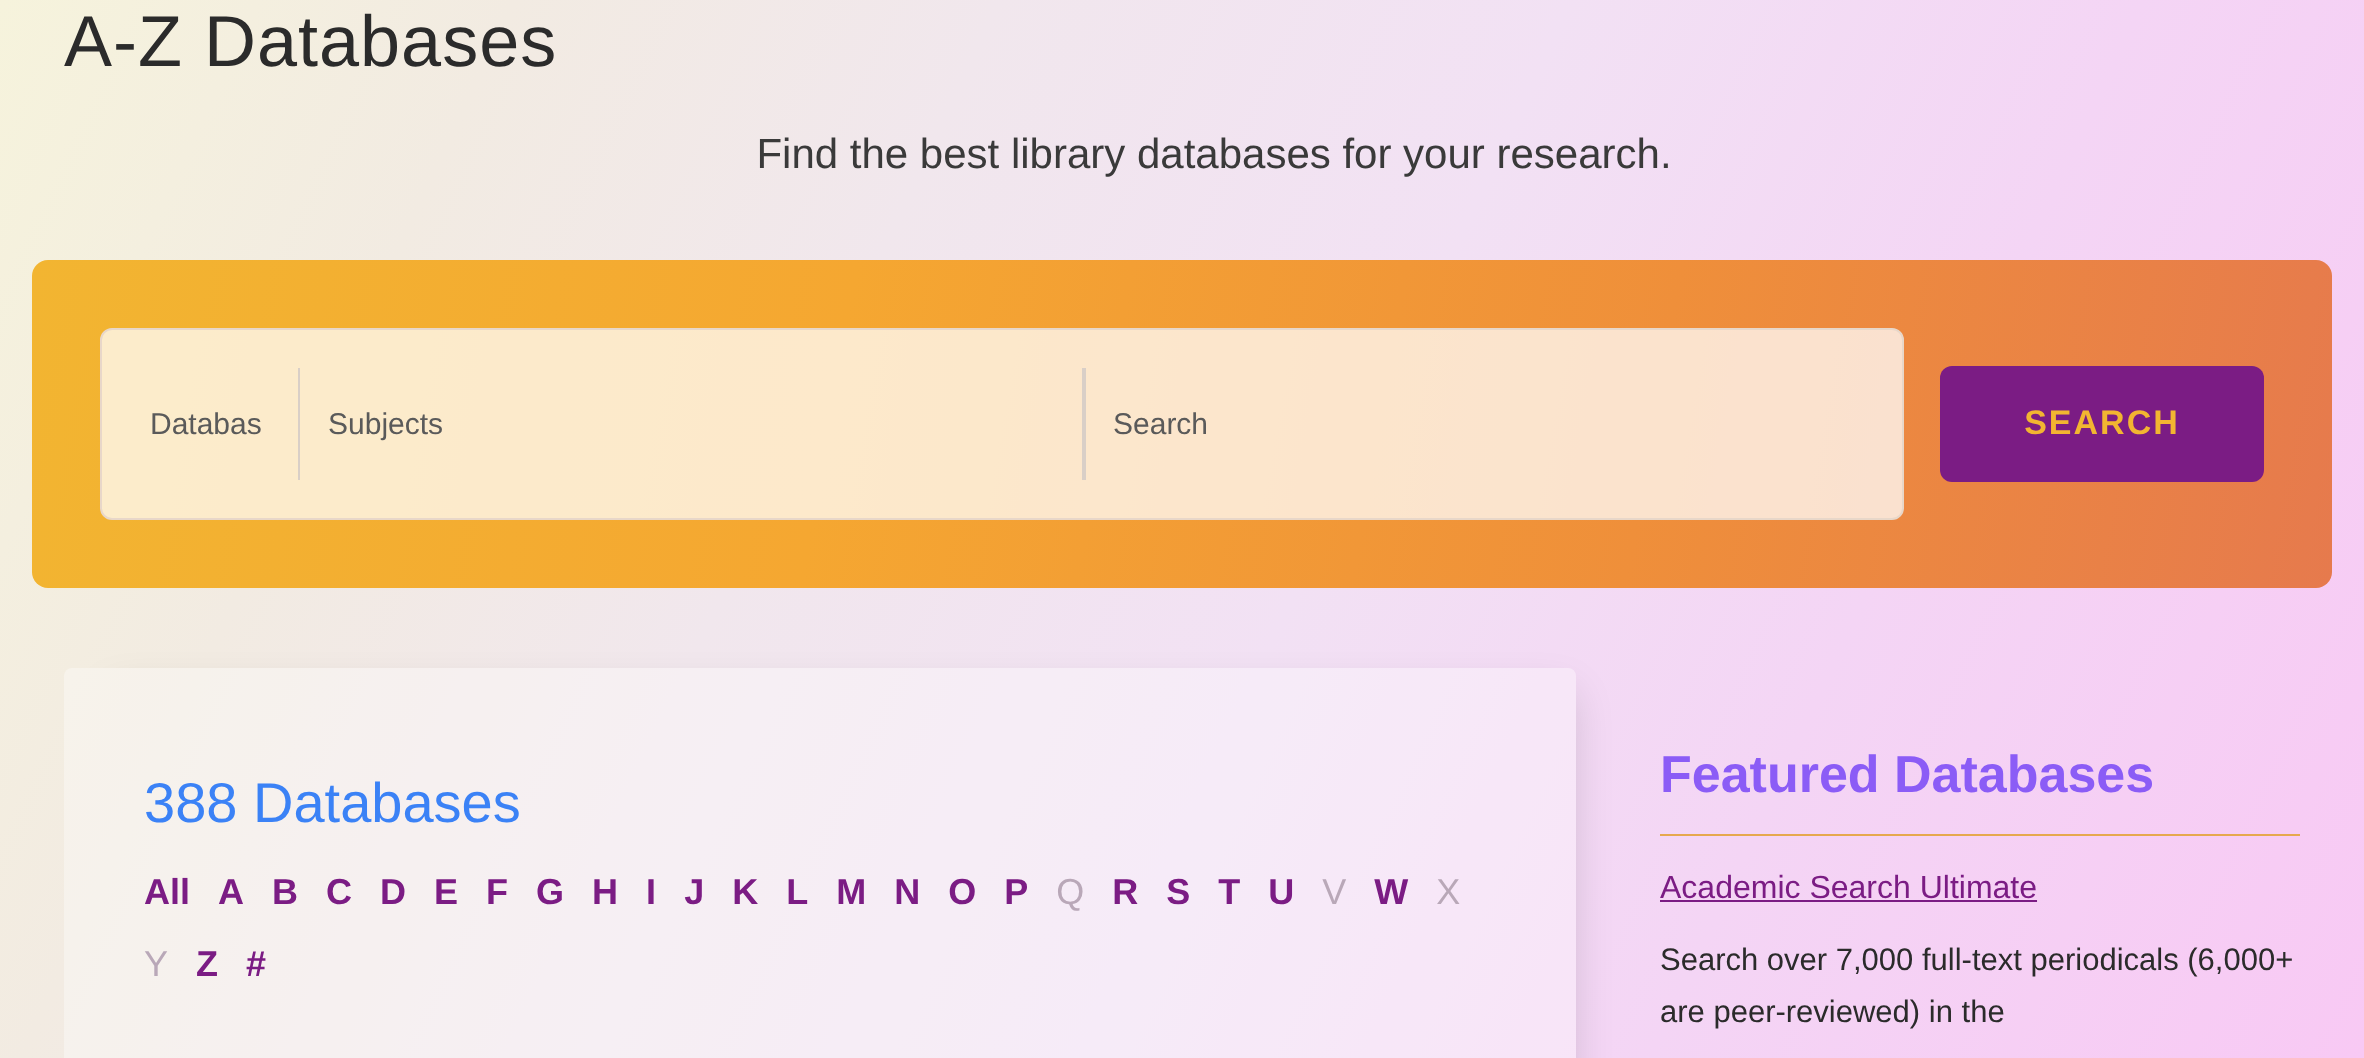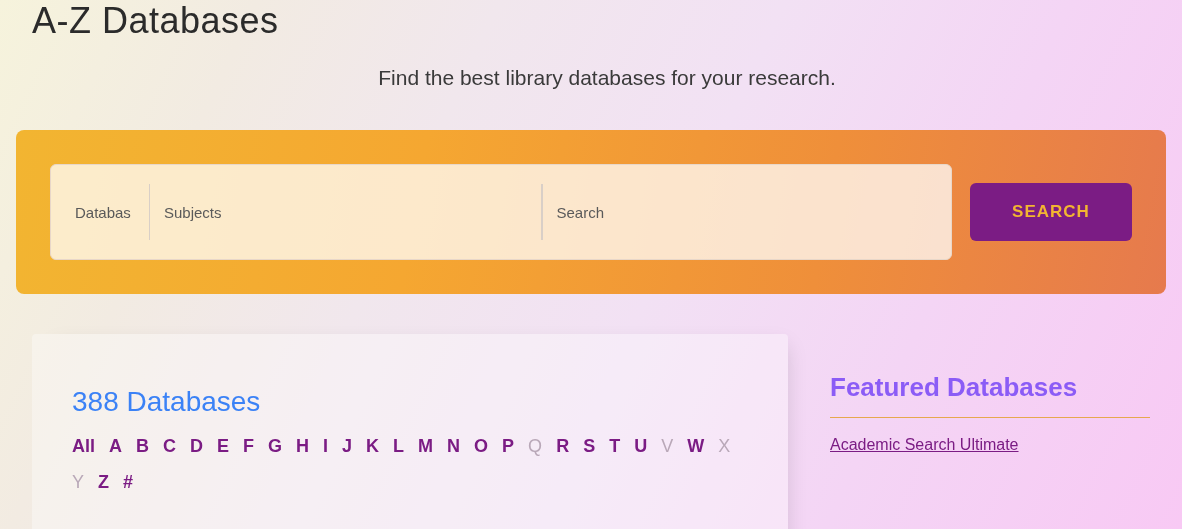--- a/index.html
+++ b/index.html
@@ -227,16 +227,17 @@
           <span class="disabled">Y</span>
           <span class="enabled">Z</span>
           <span class="enabled">#</span>
         </div>
     </div>
 
     <div class="sidebar">
       <h2>Featured Databases</h2>
       <hr>
       <a class="featuredLink">Academic Search Ultimate</a>
+      <p class="featuredDesc">Search over 7,000 full-text periodicals (6,000+ are peer-reviewed) in the</p>
     </div>
   </div>
 
 </div>
 
 </body></html>

